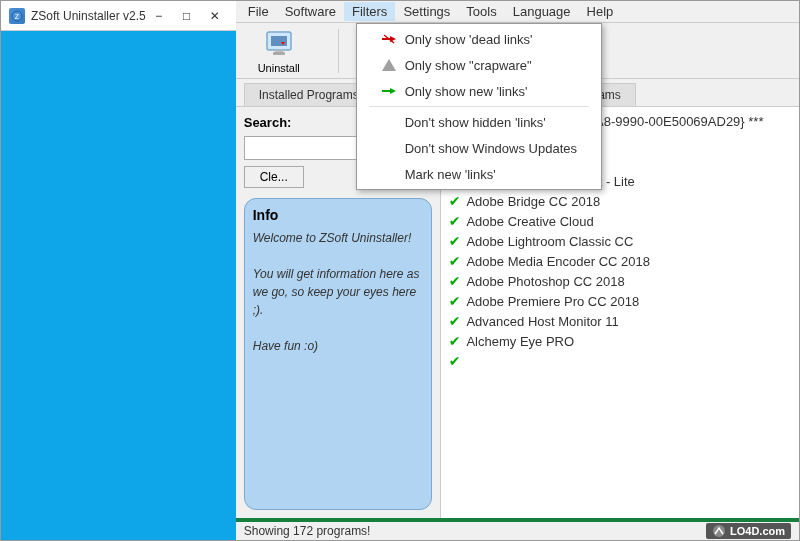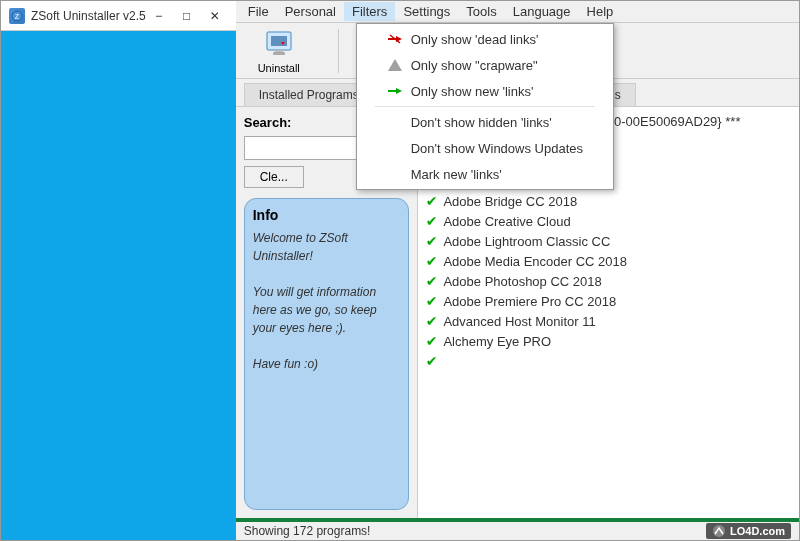--- a/index.html
+++ b/index.html
@@ -156,21 +156,21 @@
 
     
     .content-area {
       display: flex;
       flex: 1;
       overflow: hidden;
     }
 
     
     .left-panel {
-      width: 182px;
+      width: 205px;
       background: #f0f0f0;
       border-right: 1px solid #ccc;
       display: flex;
       flex-direction: column;
       padding: 8px;
       gap: 6px;
     }
 
     .search-label {
       font-weight: bold;
@@ -312,21 +312,21 @@
 
     .dropdown-menu {
       position: absolute;
       top: 22px;
       left: 120px;
       background: white;
       border: 1px solid #999;
       box-shadow: 2px 2px 6px rgba(0,0,0,0.3);
       min-width: 240px;
       z-index: 200;
-      padding: 2px 18px;
+      padding: 2px 12px;
       pointer-events: all;
     }
 
     .dropdown-item {
       display: flex;
       align-items: center;
       padding: 5px 12px;
       cursor: pointer;
       font-size: 13px;
       gap: 8px;
@@ -389,21 +389,21 @@
       <button class="title-bar-btn">−</button>
       <button class="title-bar-btn">□</button>
       <button class="title-bar-btn close">✕</button>
     </div>
   </div>
 
   <div class="window-body">
 
     <div class="menu-bar">
       <div class="menu-item">File</div>
-      <div class="menu-item">Personal</div>
+      <div class="menu-item">Software</div>
       <div class="menu-item active">Filters</div>
       <div class="menu-item">Settings</div>
       <div class="menu-item">Tools</div>
       <div class="menu-item">Language</div>
       <div class="menu-item">Help</div>
     </div>
 
     <div class="dropdown-overlay">
       <div class="dropdown-menu">
         <div class="dropdown-item">

